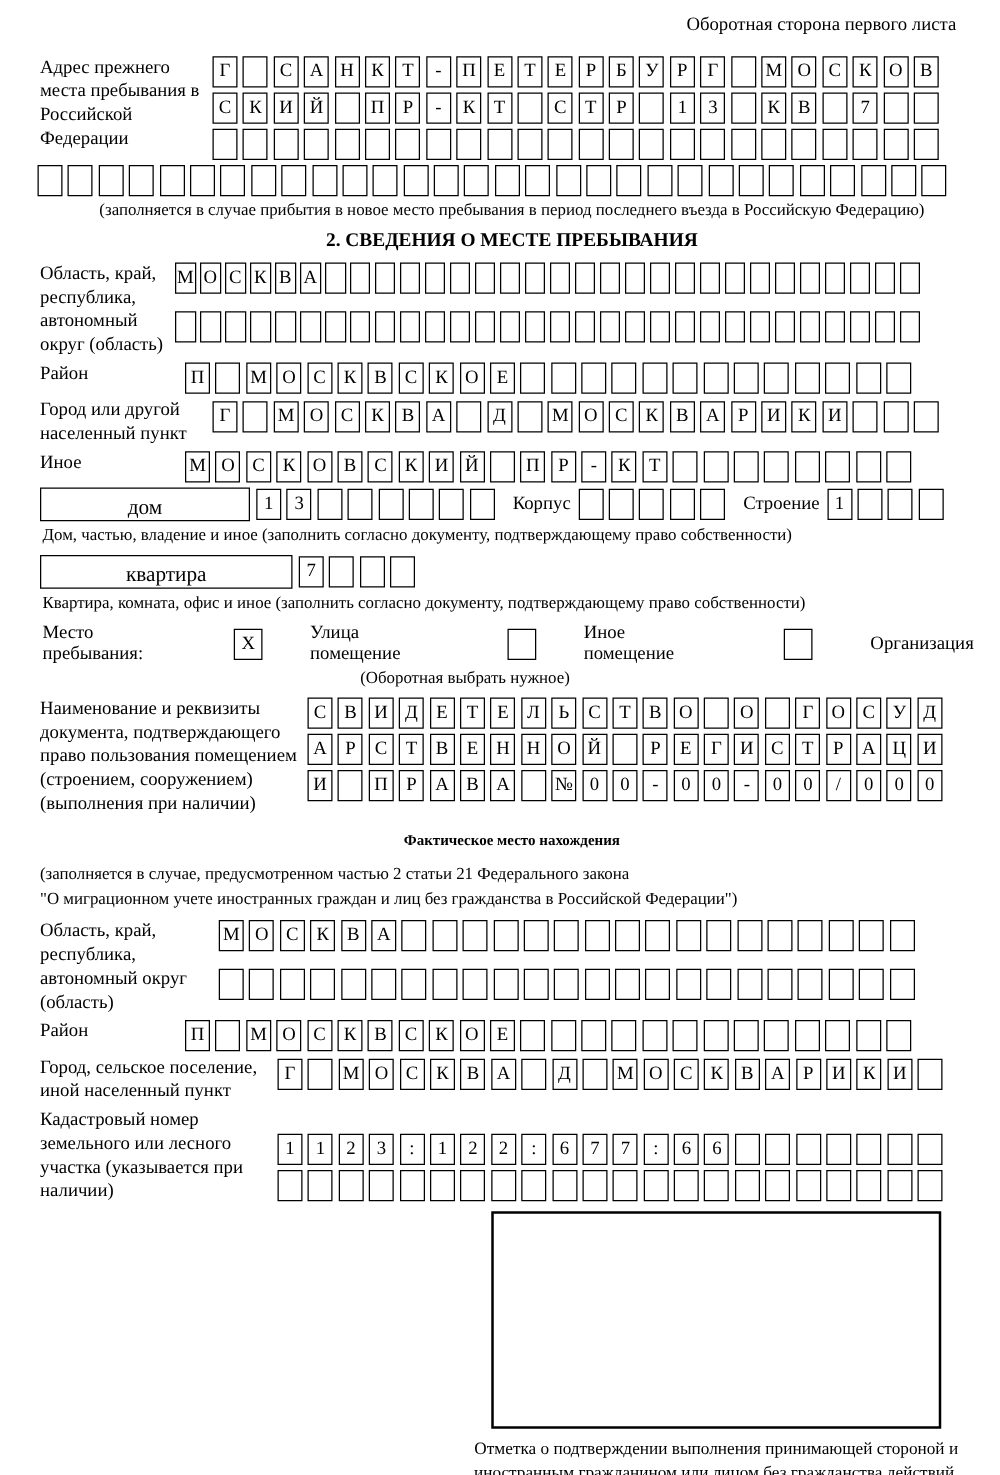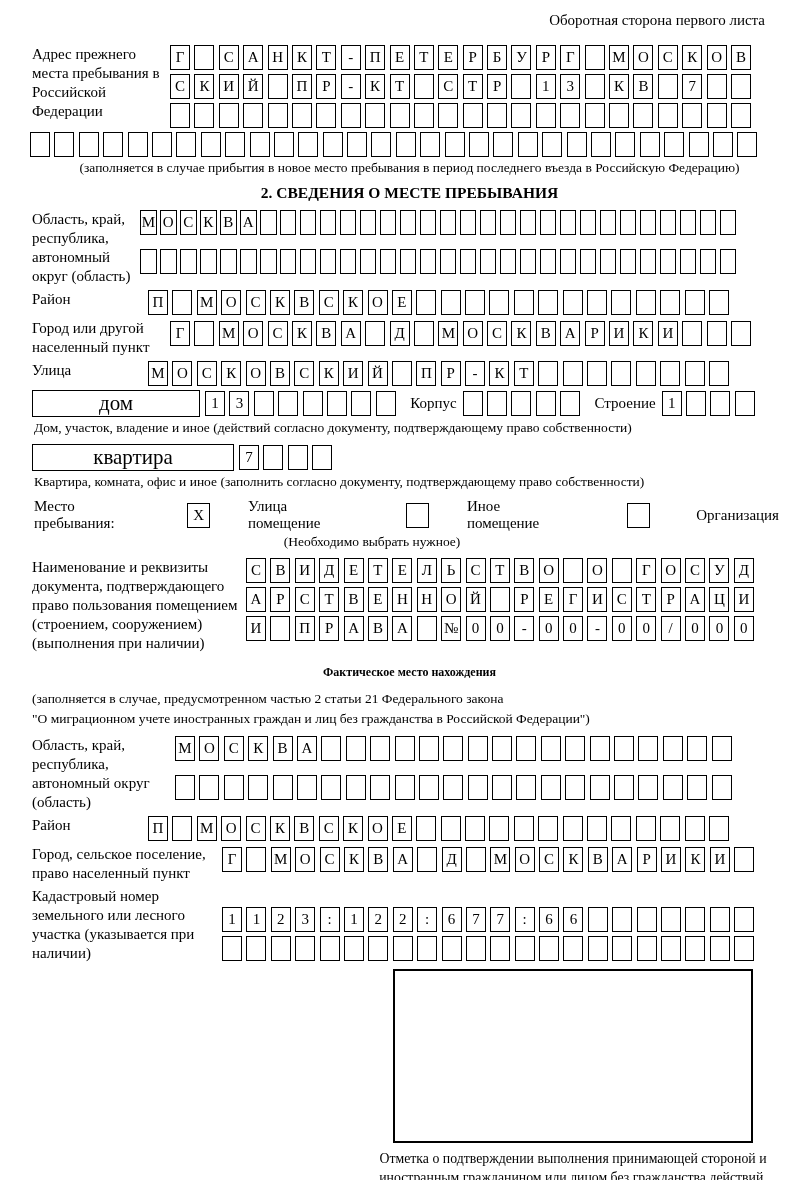--- a/index.html
+++ b/index.html
@@ -32,22 +32,22 @@
   .w190{width:190px;}
   .w214{width:214px;}
 
   .note{font-size:13.5px;line-height:17px;margin:2px 0 8px 2px;}
   .center{text-align:center;margin-left:0;}
   .sec-title{font-weight:bold;font-size:15.5px;text-align:center;margin:6px 0 8px 0;}
 
   .hrow{display:flex;align-items:center;margin-bottom:2px;}
   .bigbox{
     box-sizing:border-box;height:27px;border:1.7px solid #000;
-    display:flex;align-items:flex-start;justify-content:center;
-    font-size:21px;margin-right:5px;background:#fff;
+    display:flex;align-items:flex-end;justify-content:center;
+    font-size:17px;margin-right:5px;background:#fff;
   }
   .bb168{width:168px;}
   .bb202{width:202px;}
   .inline-label{font-size:15px;margin:0 6px 0 10px;}
 
   .stayrow{display:flex;align-items:center;font-size:15px;margin:6px 0 2px 2px;gap:28px;}
   .chk{
     box-sizing:border-box;width:23px;height:25px;border:1.7px solid #000;
     display:flex;align-items:center;justify-content:center;
     font-size:15px;margin:0 10px 0 8px;flex:0 0 auto;background:#fff;
@@ -317,21 +317,21 @@
         <span class="cb">И</span>
         <span class="cb">К</span>
         <span class="cb">И</span>
         <span class="cb"></span>
         <span class="cb"></span>
         <span class="cb"></span>
       </div>
   </div>
 
   <div class="frow">
-    <div class="flabel w116">Улица</div>
+    <div class="flabel w116">Иное</div>
     <div class="boxrow">
         <span class="cb">М</span>
         <span class="cb">О</span>
         <span class="cb">С</span>
         <span class="cb">К</span>
         <span class="cb">О</span>
         <span class="cb">В</span>
         <span class="cb">С</span>
         <span class="cb">К</span>
         <span class="cb">И</span>
@@ -376,21 +376,21 @@
         <span class="cb"></span>
       </div>
     <div class="inline-label">Строение</div>
     <div class="boxrow">
         <span class="cb">1</span>
         <span class="cb"></span>
         <span class="cb"></span>
         <span class="cb"></span>
       </div>
   </div>
-  <div class="note">Дом, участок, владение и иное (действий согласно документу, подтверждающему право собственности)</div>
+  <div class="note">Дом, частью, владение и иное (заполнить согласно документу, подтверждающему право собственности)</div>
 
   <div class="hrow">
     <div class="bigbox bb202">
       <span>квартира</span>
     </div>
     <div class="boxrow">
         <span class="cb">7</span>
         <span class="cb"></span>
         <span class="cb"></span>
         <span class="cb"></span>
@@ -400,21 +400,21 @@
 
   <div class="stayrow">
     <span>Место пребывания:</span>
     <span class="chk">X</span>
     <span class="optlabel">Улица помещение</span>
     <span class="chk" style="margin-left:14px;"></span>
     <span class="optlabel">Иное помещение</span>
     <span class="chk" style="margin-left:22px;margin-right:18px;"></span>
     <span class="optlabel">Организация</span>
   </div>
-  <div class="stay-note">(Необходимо выбрать нужное)</div>
+  <div class="stay-note">(Оборотная выбрать нужное)</div>
 
   <div class="frow">
     <div class="flabel w214">Наименование и реквизиты документа, подтверждающего право пользования помещением (строением, сооружением) (выполнения при наличии)</div>
     <div class="rows">
       <div class="boxrow">
           <span class="cb">С</span>
           <span class="cb">В</span>
           <span class="cb">И</span>
           <span class="cb">Д</span>
           <span class="cb">Е</span>
@@ -568,21 +568,21 @@
         <span class="cb"></span>
         <span class="cb"></span>
         <span class="cb"></span>
         <span class="cb"></span>
         <span class="cb"></span>
         <span class="cb"></span>
       </div>
   </div>
 
   <div class="frow">
-    <div class="flabel w190">Город, сельское поселение, право населенный пункт</div>
+    <div class="flabel w190">Город, сельское поселение, иной населенный пункт</div>
     <div class="boxrow" style="margin-top:2px;">
         <span class="cb">Г</span>
         <span class="cb"></span>
         <span class="cb">М</span>
         <span class="cb">О</span>
         <span class="cb">С</span>
         <span class="cb">К</span>
         <span class="cb">В</span>
         <span class="cb">А</span>
         <span class="cb"></span>

